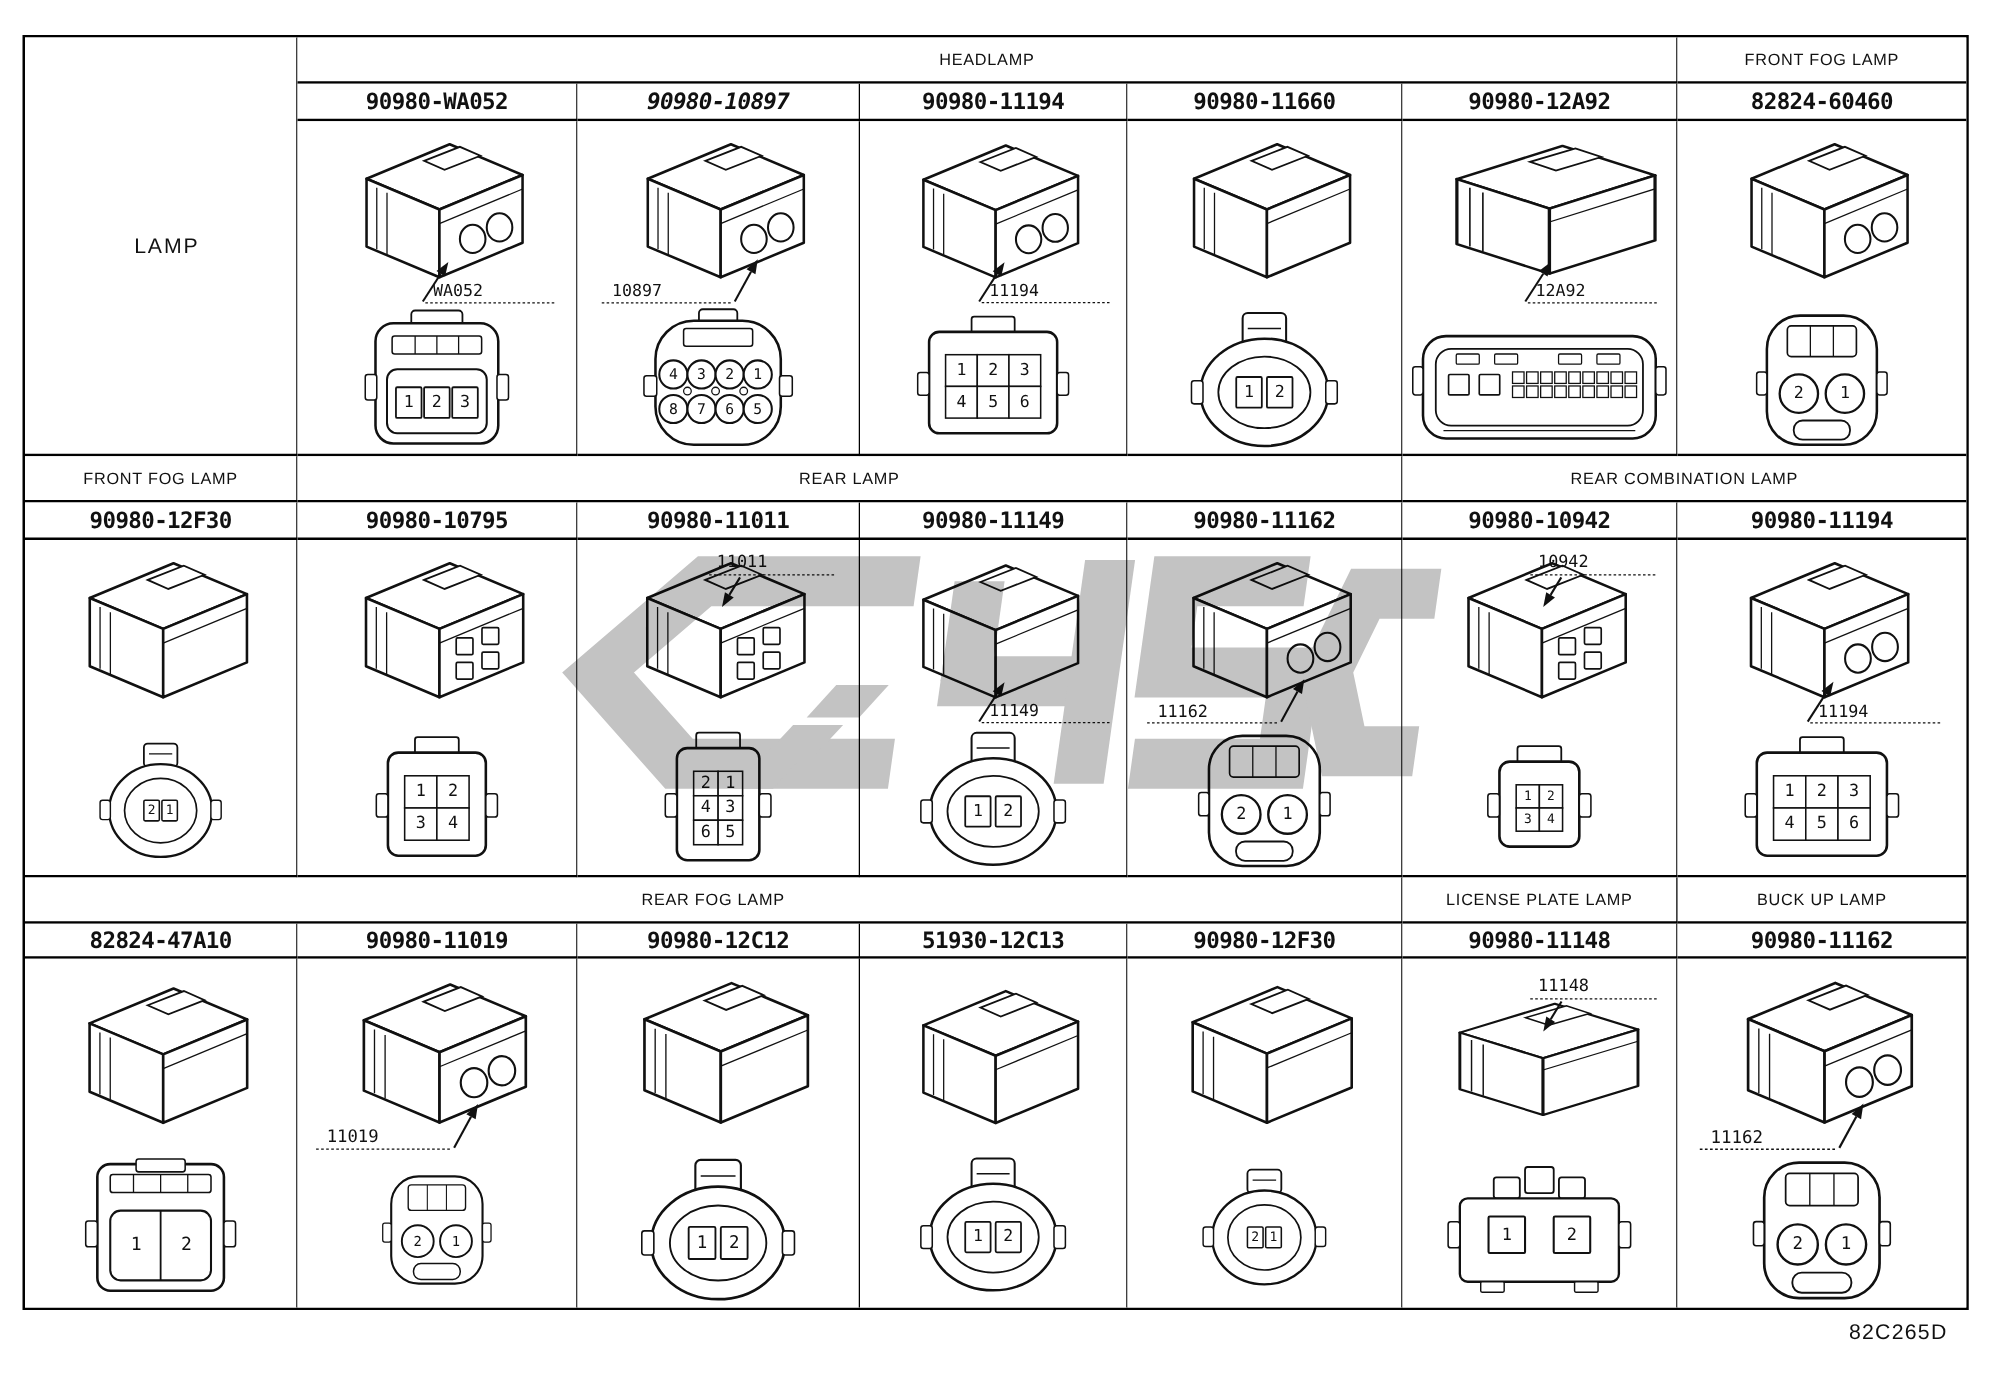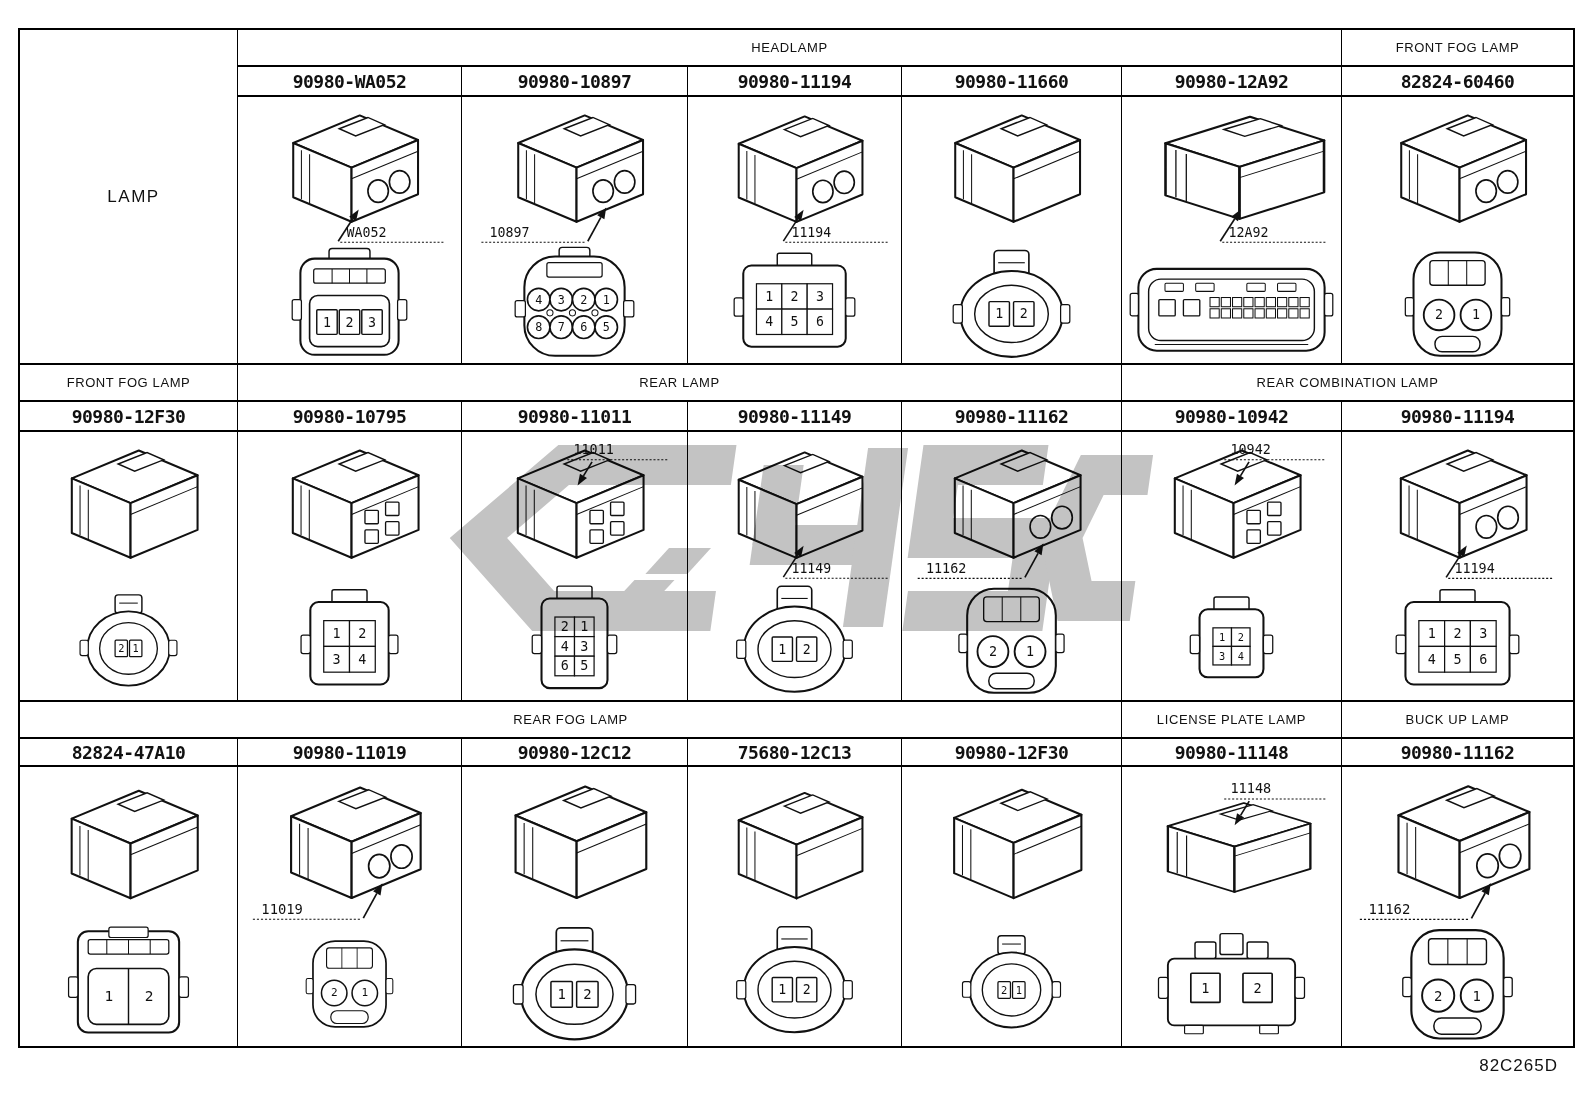--- a/index.html
+++ b/index.html
@@ -69,21 +69,21 @@
             <rect x="66" y="194" width="78" height="50" rx="8" fill="#fff" stroke="#111111" stroke-width="1.6"></rect>
             <rect x="73" y="208" width="20" height="24" rx="1" fill="#fff" stroke="#111111" stroke-width="1.4"></rect>
             <text x="83" y="220" font-family="'DejaVu Sans Mono',monospace" font-size="13" fill="#111111" text-anchor="middle" dominant-baseline="central">1</text>
             <rect x="95" y="208" width="20" height="24" rx="1" fill="#fff" stroke="#111111" stroke-width="1.4"></rect>
             <text x="105" y="220" font-family="'DejaVu Sans Mono',monospace" font-size="13" fill="#111111" text-anchor="middle" dominant-baseline="central">2</text>
             <rect x="117" y="208" width="20" height="24" rx="1" fill="#fff" stroke="#111111" stroke-width="1.4"></rect>
             <text x="127" y="220" font-family="'DejaVu Sans Mono',monospace" font-size="13" fill="#111111" text-anchor="middle" dominant-baseline="central">3</text>
           </g>
         </svg>
       </div>
-      <div class="cell pncell" style="grid-area: 2 / 3;">90980-10897</div>
+      <div class="cell pncell" style="grid-area: 2 / 3; font-style: italic;">90980-10897</div>
       <div class="cell dcell" style="grid-area: 3 / 3;">
         <svg viewBox="0 0 210 260" preserveAspectRatio="xMidYMid meet">
           <g>
             <g>
               <polygon points="50,45 115,18 172,42 107,69" fill="#fff" stroke="#111111" stroke-width="2" stroke-linejoin="round"></polygon>
               <polygon points="50,45 107,69 107,122 50,98" fill="#fff" stroke="#111111" stroke-width="2" stroke-linejoin="round"></polygon>
               <polygon points="107,69 172,42 172,95 107,122" fill="#fff" stroke="#111111" stroke-width="2" stroke-linejoin="round"></polygon>
               <polygon points="95,31 123,20 139,27 111,38" fill="#fff" stroke="#111111" stroke-width="1.4"></polygon>
               <line x1="58" y1="52" x2="58" y2="100" stroke="#111111" stroke-width="1"></line>
               <line x1="66" y1="56" x2="66" y2="104" stroke="#111111" stroke-width="1"></line>
@@ -644,21 +644,21 @@
             <ellipse cx="105" cy="212" rx="36" ry="28" fill="#fff" stroke="#111111" stroke-width="1.4"></ellipse>
             <rect x="48" y="203" width="9" height="18" rx="2" fill="#fff" stroke="#111111" stroke-width="1.2"></rect>
             <rect x="153" y="203" width="9" height="18" rx="2" fill="#fff" stroke="#111111" stroke-width="1.2"></rect>
             <rect x="83" y="200" width="20" height="24" rx="1" fill="#fff" stroke="#111111" stroke-width="1.4"></rect>
             <text x="93" y="212" font-family="'DejaVu Sans Mono',monospace" font-size="13" fill="#111111" text-anchor="middle" dominant-baseline="central">1</text>
             <rect x="107" y="200" width="20" height="24" rx="1" fill="#fff" stroke="#111111" stroke-width="1.4"></rect>
             <text x="117" y="212" font-family="'DejaVu Sans Mono',monospace" font-size="13" fill="#111111" text-anchor="middle" dominant-baseline="central">2</text>
           </g>
         </svg>
       </div>
-      <div class="cell pncell" style="grid-area: 8 / 4;">75680-12C13</div>
+      <div class="cell pncell" style="grid-area: 8 / 4;">51930-12C13</div>
       <div class="cell dcell noB" style="grid-area: 9 / 4;">
         <svg viewBox="0 0 210 260" preserveAspectRatio="xMidYMid meet">
           <g>
             <g>
               <polygon points="50,45 115,18 172,42 107,69" fill="#fff" stroke="#111111" stroke-width="2" stroke-linejoin="round"></polygon>
               <polygon points="50,45 107,69 107,122 50,98" fill="#fff" stroke="#111111" stroke-width="2" stroke-linejoin="round"></polygon>
               <polygon points="107,69 172,42 172,95 107,122" fill="#fff" stroke="#111111" stroke-width="2" stroke-linejoin="round"></polygon>
               <polygon points="95,31 123,20 139,27 111,38" fill="#fff" stroke="#111111" stroke-width="1.4"></polygon>
               <line x1="58" y1="52" x2="58" y2="100" stroke="#111111" stroke-width="1"></line>
               <line x1="66" y1="56" x2="66" y2="104" stroke="#111111" stroke-width="1"></line>

